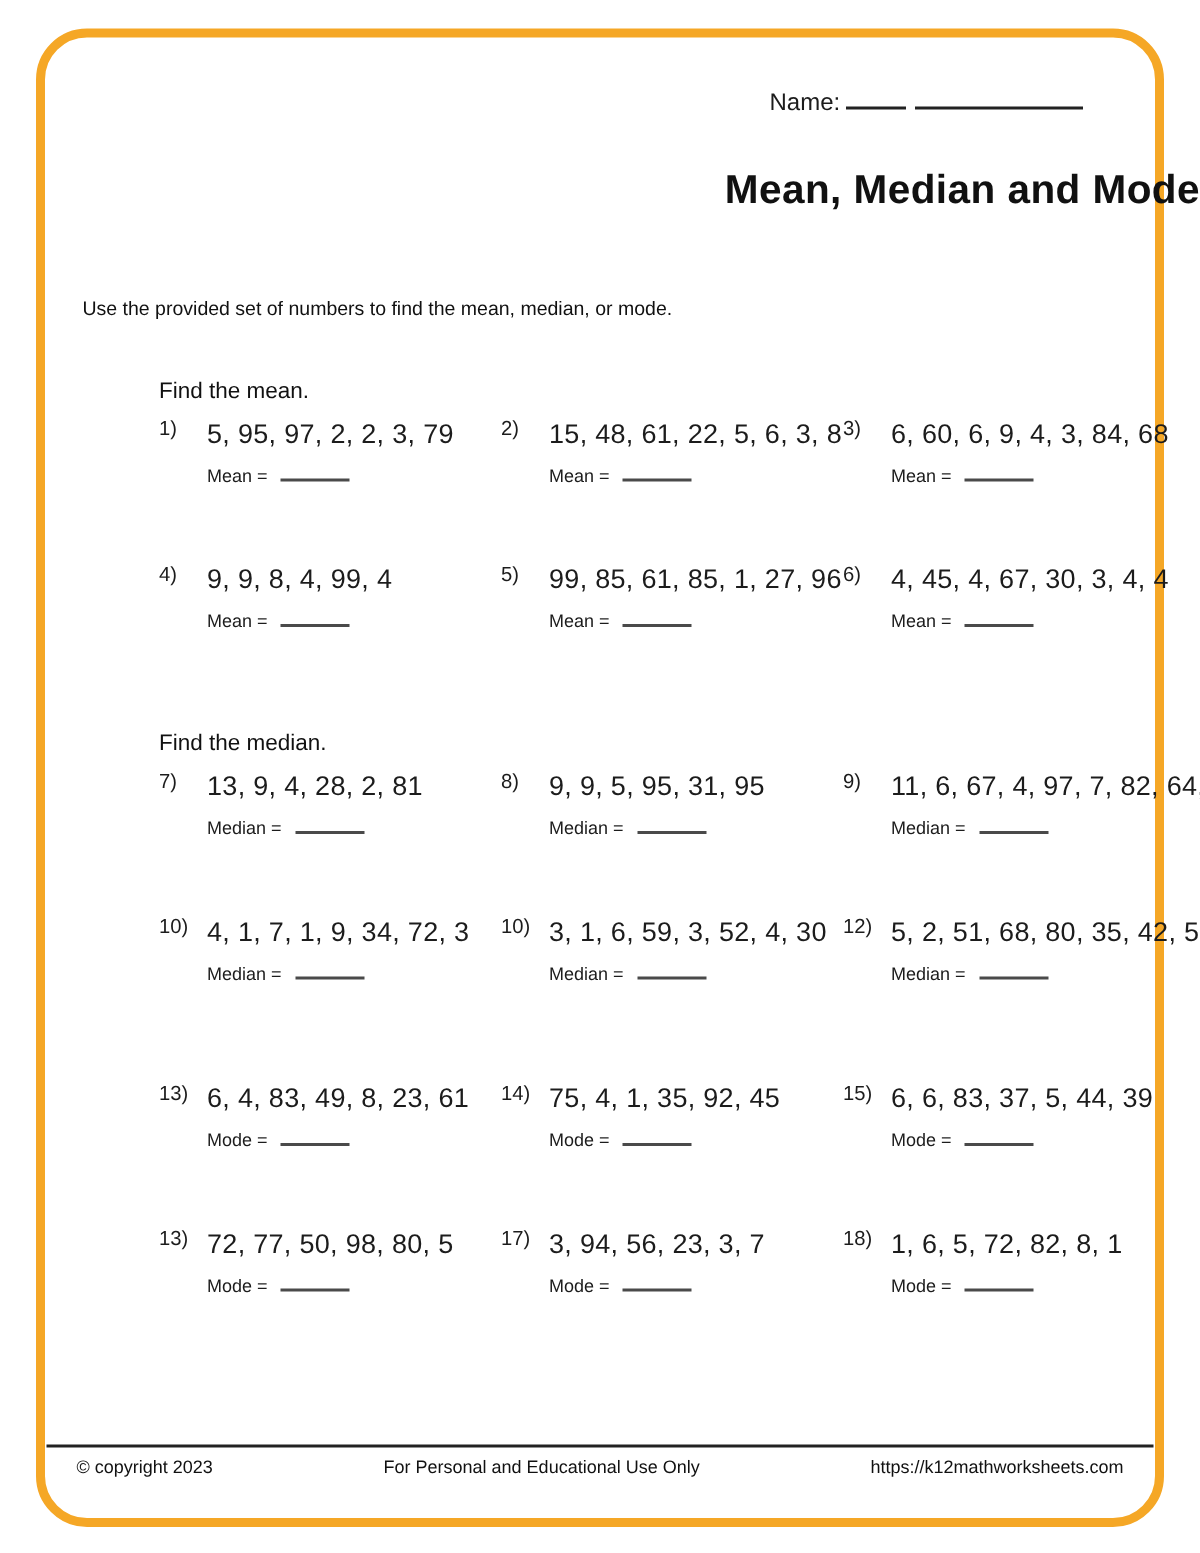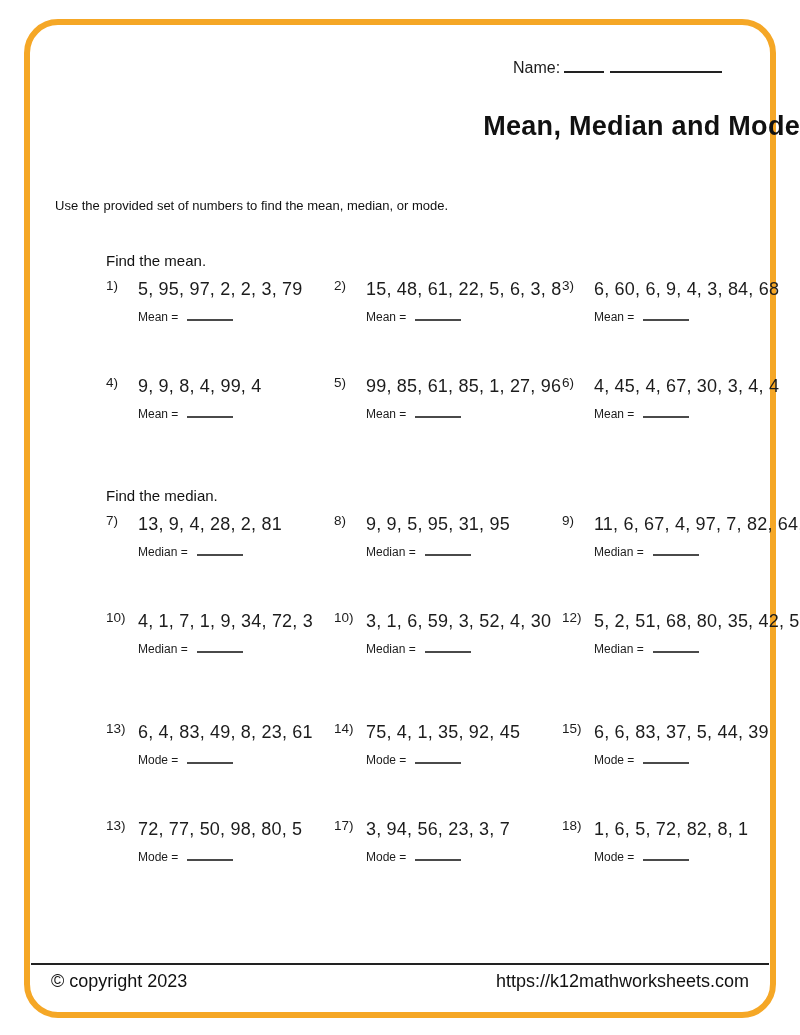--- a/index.html
+++ b/index.html
@@ -92,21 +92,21 @@
   }
   .footer {
     position: absolute;
     left: 31px; top: 963px;
     width: 738px;
     border-top: 2px solid #222;
     padding: 6px 20px 0 20px;
     display: flex;
     justify-content: space-between;
     align-items: baseline;
-    font-size: 18px;
+    font-size: 12px;
     color: #111;
   }
 </style>
 </head>
 <body>
 
 <div class="page">
   <div class="frame"></div>
 
   <div class="name-row">
@@ -261,15 +261,16 @@
             <span class="panswer"><span>Mode =</span><span class="blank"></span></span>
           </span>
         </div>
       </div>
     </div>
 
   </div>
 
   <div class="footer">
     <span>© copyright 2023</span>
+    <span>For Personal and Educational Use Only</span>
     <span>https://k12mathworksheets.com</span>
   </div>
 </div>
 
 </body></html>

